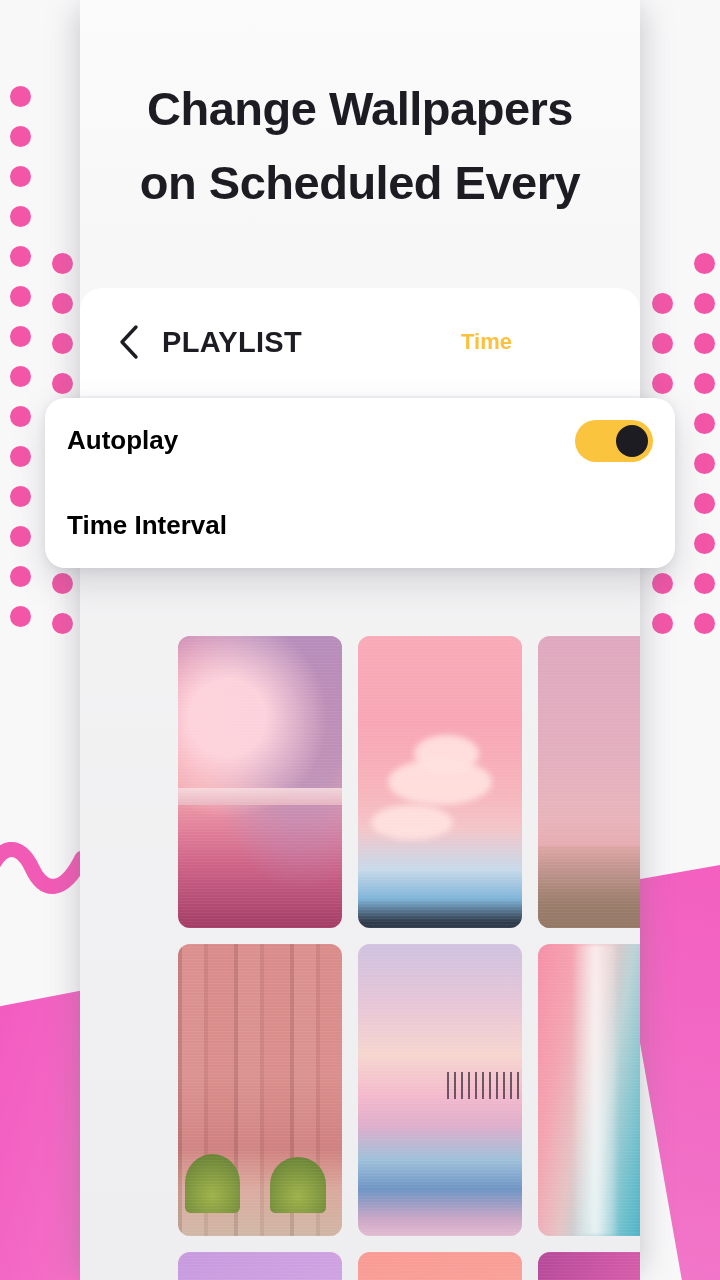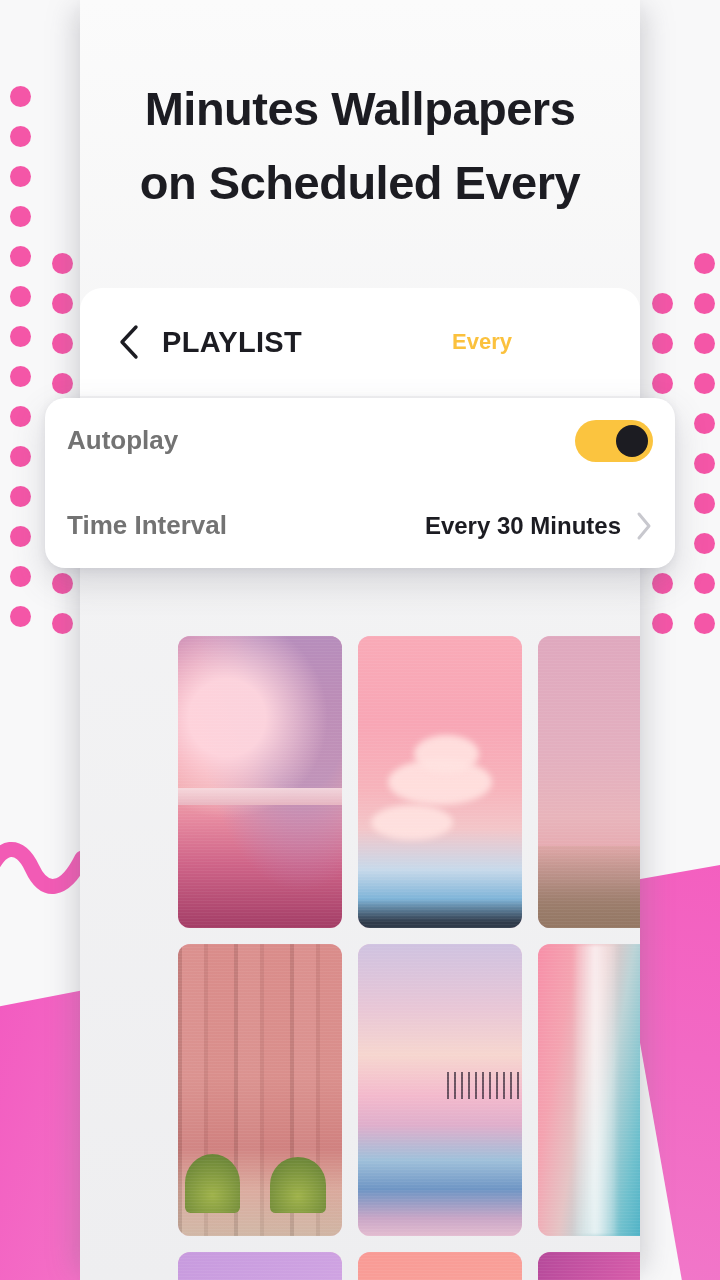--- a/index.html
+++ b/index.html
@@ -67,21 +67,21 @@
     background:#fff;border-radius:20px;
     box-shadow:0 14px 34px rgba(90,90,105,.20), 0 2px 8px rgba(90,90,105,.10);
     z-index:9;
   }
   .setting-row{
     position:absolute;left:0;width:630px;height:85px;
     display:flex;align-items:center;box-sizing:border-box;padding:0 22px 0 22px;
   }
   .setting-row.r1{top:0;}
   .setting-row.r2{top:85px;}
-  .setting-label{font-size:26px;font-weight:600;color:#737373;}
+  .setting-label{font-size:26px;font-weight:600;color:#000000;}
   .setting-right{margin-left:auto;display:flex;align-items:center;gap:14px;}
   .setting-value{font-size:24px;font-weight:700;color:#1c1c22;}
 
   .toggle{
     width:78px;height:42px;border-radius:21px;background:#fbc43f;
     position:relative;cursor:pointer;flex-shrink:0;
   }
   .toggle .knob{
     position:absolute;top:5px;right:5px;width:32px;height:32px;border-radius:50%;
     background:#1c1c22;
@@ -253,45 +253,39 @@
   </div>
 
   <div class="nav-card">
     <div class="nav-row">
       <div class="back-btn">
         <svg width="24" height="36" viewBox="0 0 24 36">
           <path d="M19 3 L5 18 L19 33" fill="none" stroke="#1c1c22" stroke-width="3.4" stroke-linecap="round" stroke-linejoin="round"></path>
         </svg>
       </div>
       <div class="nav-title">PLAYLIST</div>
-      <div class="edit-btn">Every</div>
+      <div class="edit-btn">Time</div>
     </div>
   </div>
 
   <div class="settings-card">
 
     <div class="setting-row r1">
       <div class="setting-label">Autoplay</div>
       <div class="setting-right">
         <div class="toggle">
           <div class="knob"></div>
         </div>
       </div>
     </div>
 
     <div class="setting-row r2">
       <div class="setting-label">Time Interval</div>
-      <div class="setting-right">
-        <div class="setting-value">Every 30 Minutes</div>
-        <svg width="18" height="30" viewBox="0 0 18 30">
-          <path d="M4 3 L14 15 L4 27" fill="none" stroke="#c8c8ce" stroke-width="3" stroke-linecap="round" stroke-linejoin="round"></path>
-        </svg>
-      </div>
     </div>
 
   </div>
 
   <div class="headline">
-    <div>Minutes Wallpapers</div>
+    <div>Change Wallpapers</div>
     <div>on Scheduled Every</div>
   </div>
 
 </div>
 
 </body></html>

